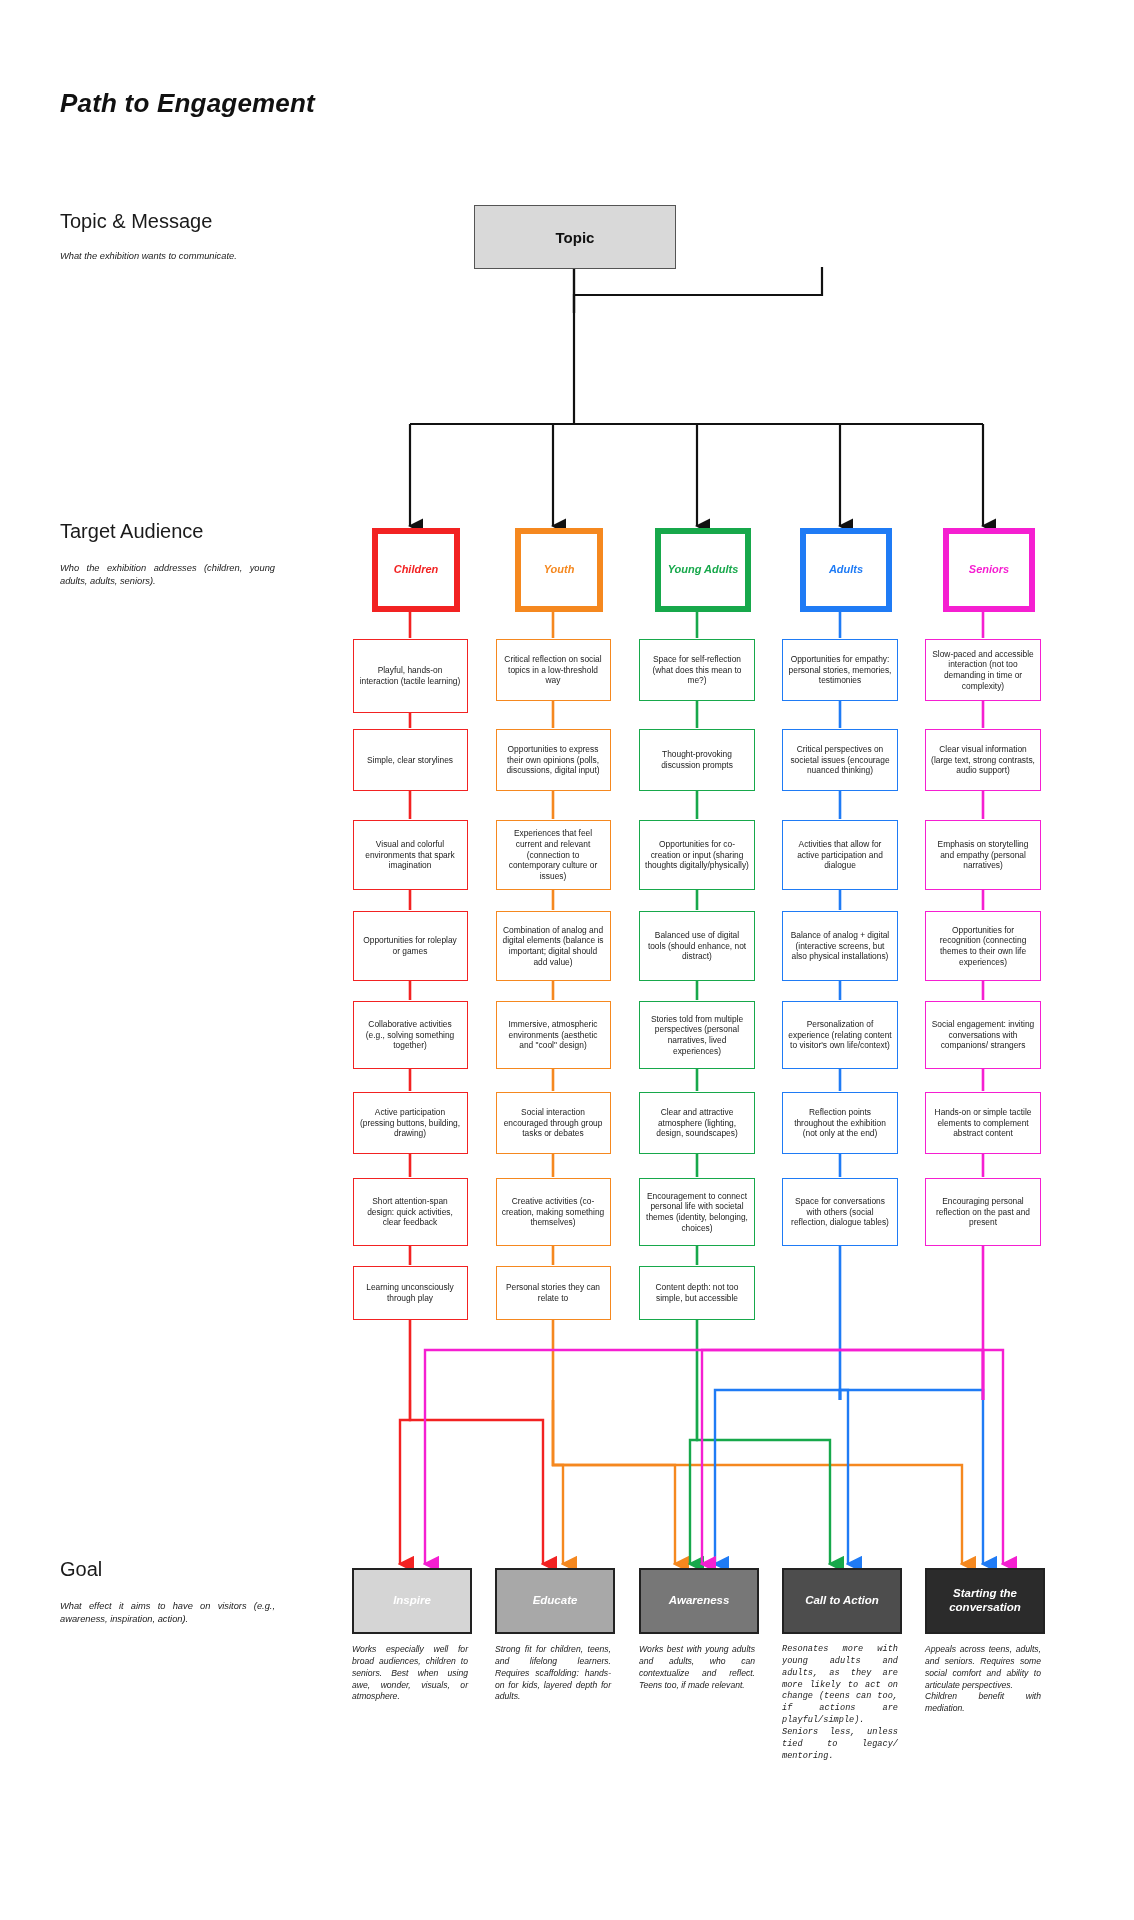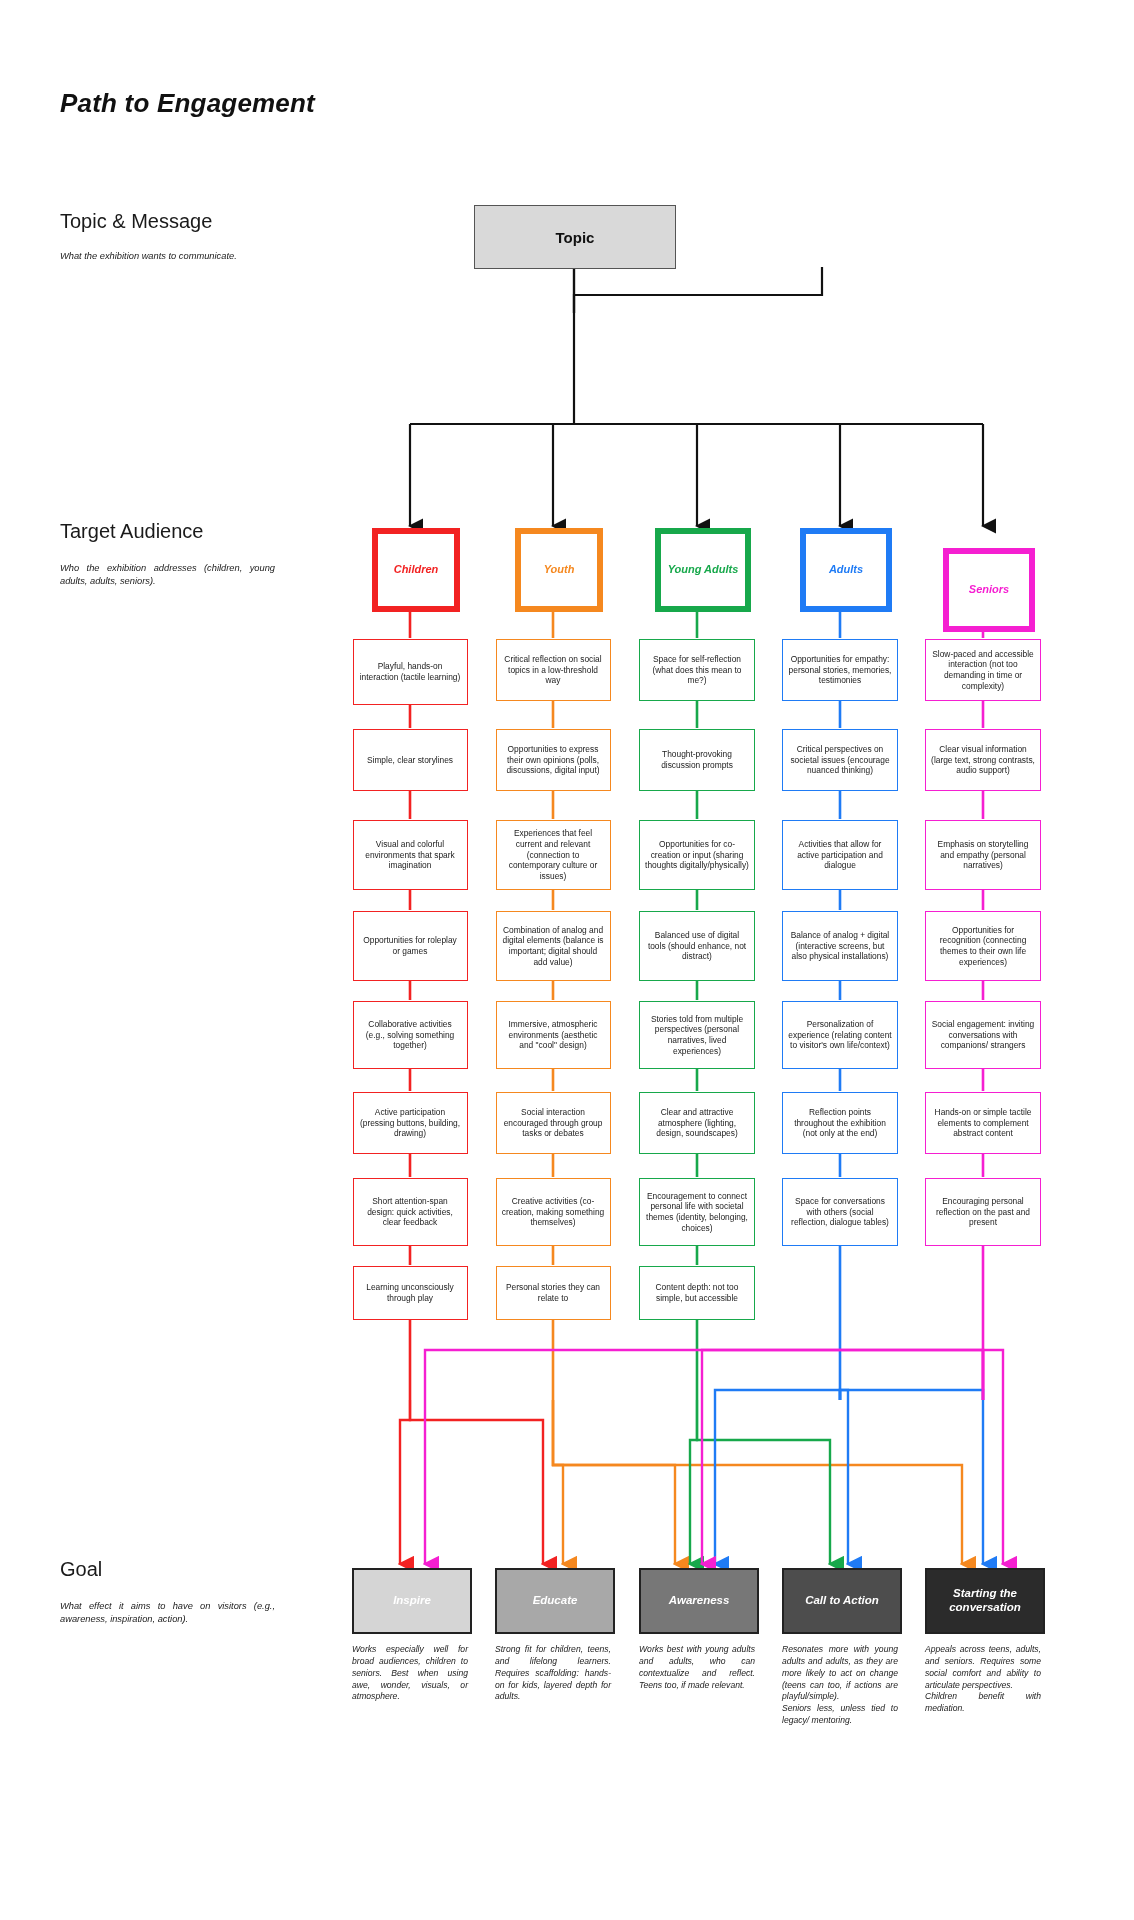--- a/index.html
+++ b/index.html
@@ -166,21 +166,21 @@
   </svg>
 
   <div class="topbox" style="left:474px;top:205px;width:200px;height:62px;">
     <span>Topic</span>
   </div>
 
   <div id="columns">
       <div class="audbox" style="left: 372px; top: 528px; width: 76px; height: 72px; border-color: rgb(242, 34, 34); color: rgb(242, 34, 34);">
         <span>Children</span>
       </div>
-      <div class="cell" style="left: 352.5px; top: 639px; width: 115px; height: 66px; border-color: rgb(242, 34, 34);">
+      <div class="cell" style="left: 352.5px; top: 639px; width: 115px; height: 74px; border-color: rgb(242, 34, 34);">
         <span>Playful, hands-on interaction (tactile learning)</span>
       </div>
       <div class="cell" style="left: 352.5px; top: 729px; width: 115px; height: 62px; border-color: rgb(242, 34, 34);">
         <span>Simple, clear storylines</span>
       </div>
       <div class="cell" style="left: 352.5px; top: 820px; width: 115px; height: 70px; border-color: rgb(242, 34, 34);">
         <span>Visual and colorful environments that spark imagination</span>
       </div>
       <div class="cell" style="left: 352.5px; top: 911px; width: 115px; height: 70px; border-color: rgb(242, 34, 34);">
         <span>Opportunities for roleplay or games</span>
@@ -268,21 +268,21 @@
       </div>
       <div class="cell" style="left: 782px; top: 1001px; width: 116px; height: 68px; border-color: rgb(31, 123, 245);">
         <span>Personalization of experience (relating content to visitor's own life/context)</span>
       </div>
       <div class="cell" style="left: 782px; top: 1092px; width: 116px; height: 62px; border-color: rgb(31, 123, 245);">
         <span>Reflection points throughout the exhibition (not only at the end)</span>
       </div>
       <div class="cell" style="left: 782px; top: 1178px; width: 116px; height: 68px; border-color: rgb(31, 123, 245);">
         <span>Space for conversations with others (social reflection, dialogue tables)</span>
       </div>
-      <div class="audbox" style="left: 943px; top: 528px; width: 80px; height: 72px; border-color: rgb(245, 31, 209); color: rgb(245, 31, 209); margin-top: 20px;">
+      <div class="audbox" style="left: 943px; top: 528px; width: 80px; height: 72px; border-color: rgb(245, 31, 209); color: rgb(245, 31, 209);">
         <span>Seniors</span>
       </div>
       <div class="cell" style="left: 925px; top: 639px; width: 116px; height: 62px; border-color: rgb(245, 31, 209);">
         <span>Slow-paced and accessible interaction (not too demanding in time or complexity)</span>
       </div>
       <div class="cell" style="left: 925px; top: 729px; width: 116px; height: 62px; border-color: rgb(245, 31, 209);">
         <span>Clear visual information (large text, strong contrasts, audio support)</span>
       </div>
       <div class="cell" style="left: 925px; top: 820px; width: 116px; height: 70px; border-color: rgb(245, 31, 209);">
         <span>Emphasis on storytelling and empathy (personal narratives)</span>
@@ -310,21 +310,21 @@
         <span>Educate</span>
       </div>
       <div class="goalnote" style="left: 495px; top: 1644px; width: 116px; white-space: pre-line;">Strong fit for children, teens, and lifelong learners. Requires scaffolding: hands-on for kids, layered depth for adults.</div>
       <div class="goalbox" style="left: 639px; top: 1568px; width: 116px; height: 62px; background: rgb(119, 119, 119); color: rgb(255, 255, 255);">
         <span>Awareness</span>
       </div>
       <div class="goalnote" style="left: 639px; top: 1644px; width: 116px; white-space: pre-line;">Works best with young adults and adults, who can contextualize and reflect. Teens too, if made relevant.</div>
       <div class="goalbox" style="left: 782px; top: 1568px; width: 116px; height: 62px; background: rgb(77, 77, 77); color: rgb(255, 255, 255);">
         <span>Call to Action</span>
       </div>
-      <div class="goalnote" style="left: 782px; top: 1644px; width: 116px; white-space: pre-line;">Resonates more with young adults and adults, as they are more likely to act on change (teens can too, if actions are playful/simple).
+      <div class="goalnote" style="left: 782px; top: 1644px; width: 116px; white-space: pre-line; font-family: Liberation Mono, monospace;">Resonates more with young adults and adults, as they are more likely to act on change (teens can too, if actions are playful/simple).
 Seniors less, unless tied to legacy/ mentoring.</div>
       <div class="goalbox" style="left: 925px; top: 1568px; width: 116px; height: 62px; background: rgb(43, 43, 43); color: rgb(255, 255, 255);">
         <span>Starting the conversation</span>
       </div>
       <div class="goalnote" style="left: 925px; top: 1644px; width: 116px; white-space: pre-line;">Appeals across teens, adults, and seniors. Requires some social comfort and ability to articulate perspectives.
 Children benefit with mediation.</div>
     </div>
 
 </div>
 

